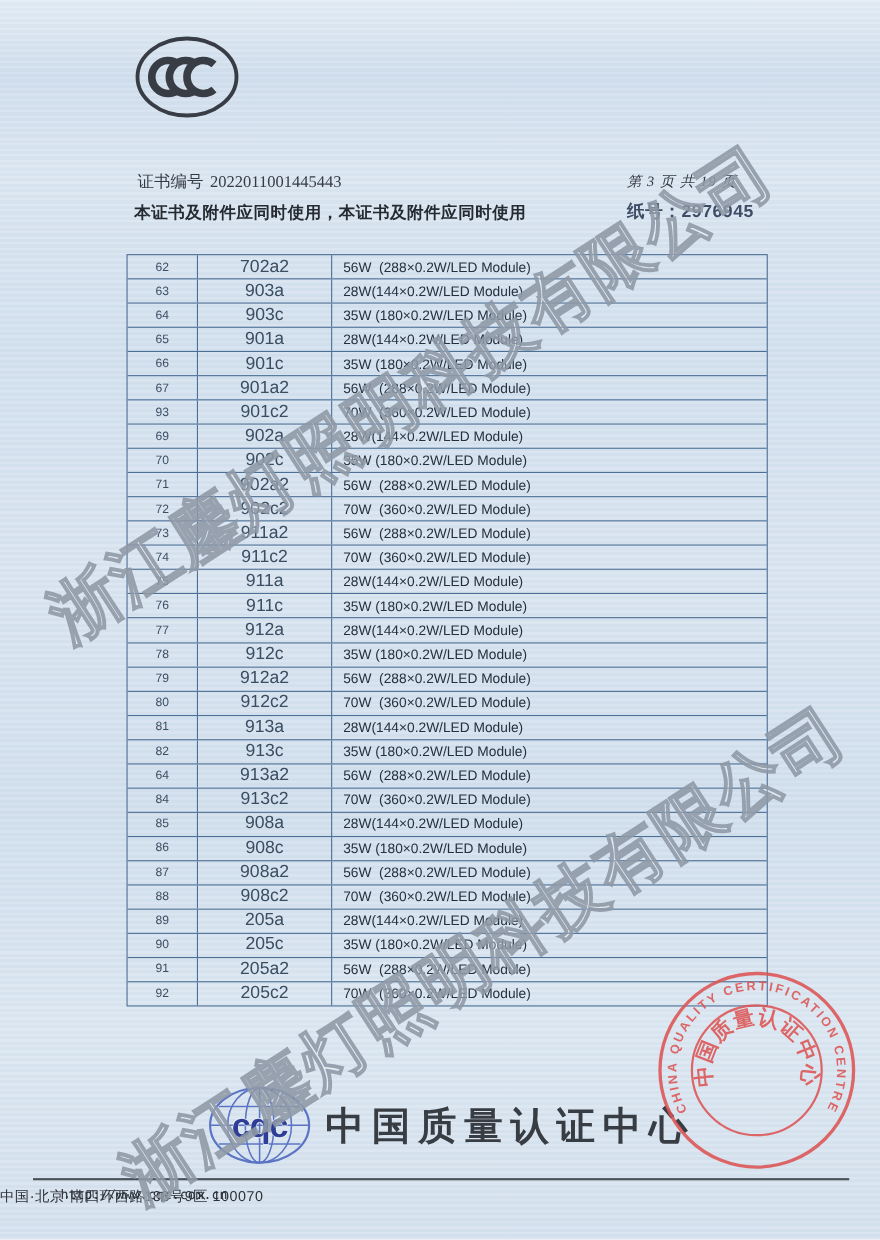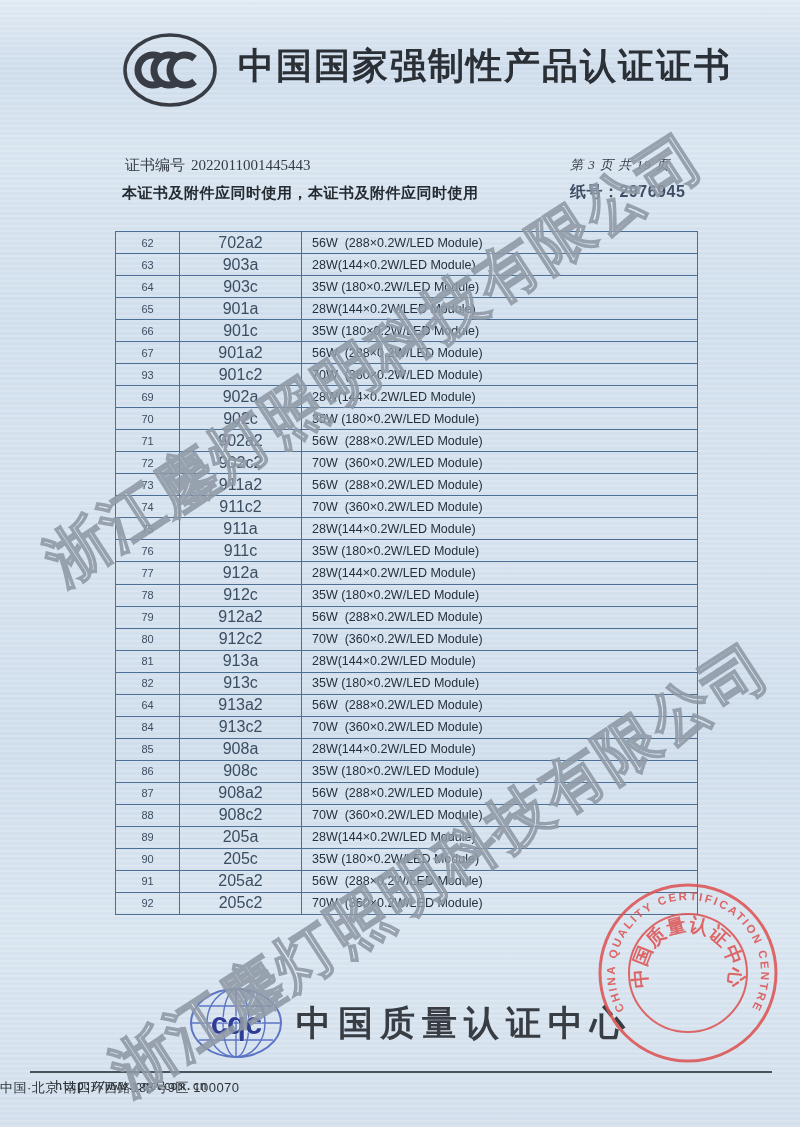--- a/index.html
+++ b/index.html
@@ -69,21 +69,20 @@
 
 <div class="page">
 
   <svg class="ccc-logo" width="100" height="80" viewBox="0 0 100 80">
     <ellipse cx="50" cy="40" rx="45" ry="35" fill="none" stroke="#383d45" stroke-width="3.5"></ellipse>
     <path d="M 42.6 28.5 A 15 15 0 1 0 42.6 51.5" fill="none" stroke="#383d45" stroke-width="7"></path>
     <path d="M 58.6 28.5 A 15 15 0 1 0 58.6 51.5" fill="none" stroke="#383d45" stroke-width="7"></path>
     <path d="M 74.6 28.5 A 15 15 0 1 0 74.6 51.5" fill="none" stroke="#383d45" stroke-width="7"></path>
   </svg>
 
-  <div class="doc-title">中国国家强制性产品认证证书</div>
 
   <div class="meta-cert">
     <span class="lbl">证书编号</span><span>2022011001445443</span>
   </div>
   <div class="meta-pageinfo">第 3 页 共 19 页</div>
   <div class="meta-notice">本证书及附件应同时使用，本证书及附件应同时使用</div>
   <div class="meta-paper"><span>纸号：</span><span>2976945</span></div>
 
   <div class="ptable">
     <div style="display:contents"><div class="trow">

